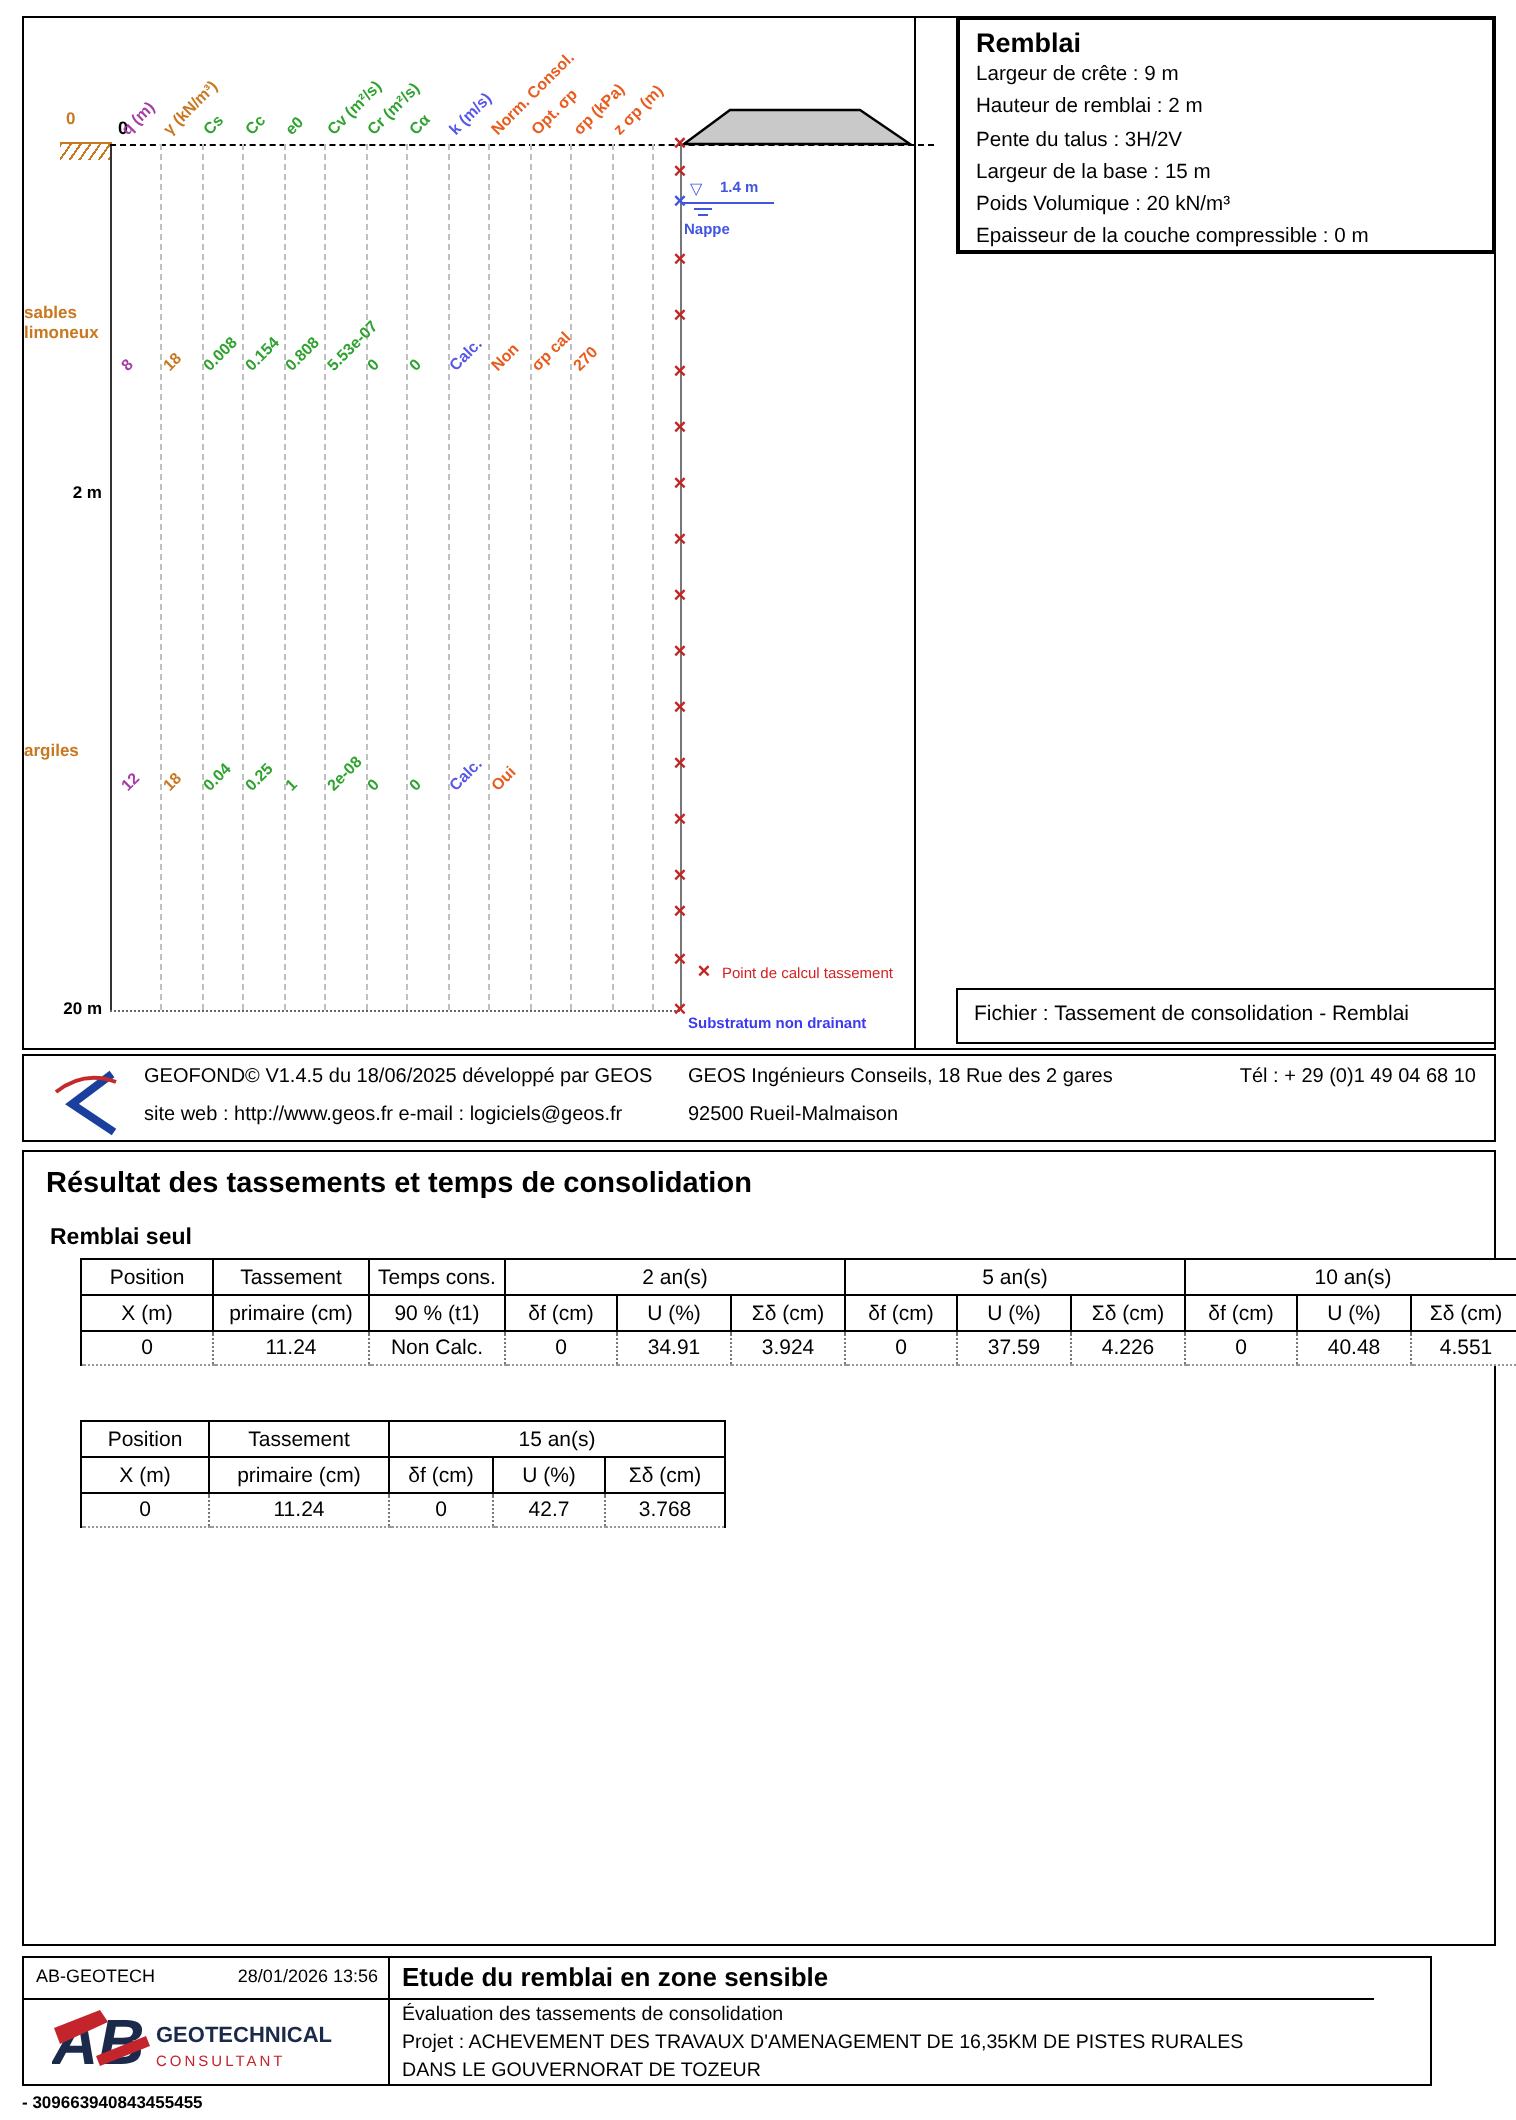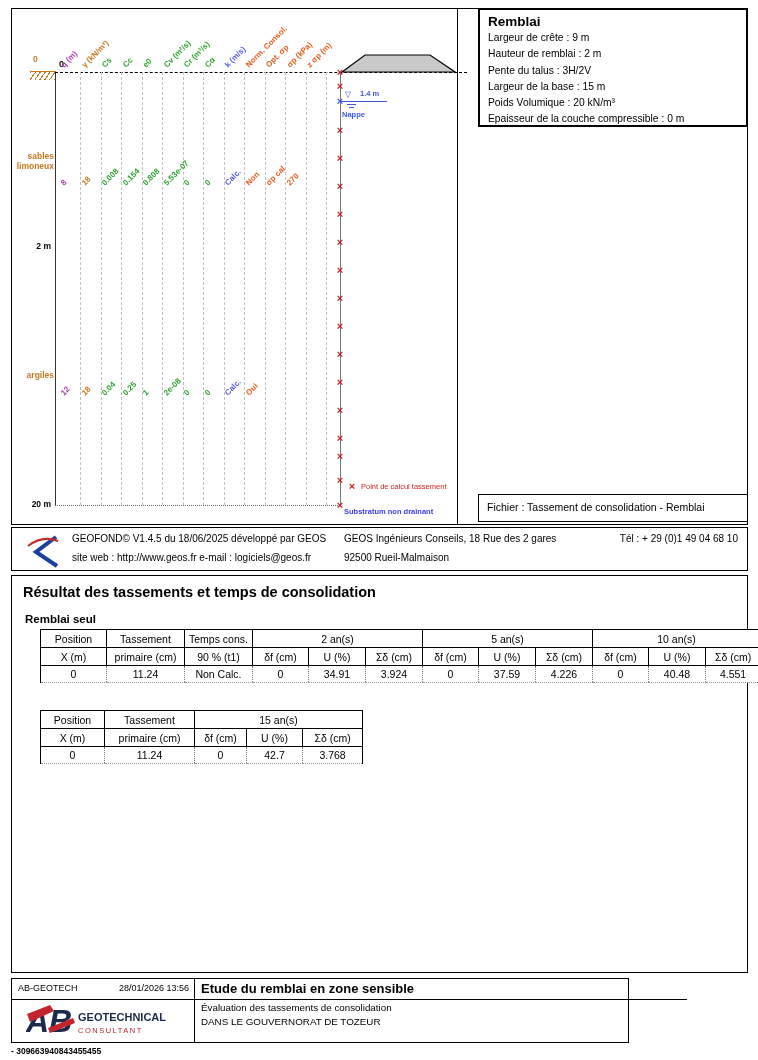--- a/index.html
+++ b/index.html
@@ -12,21 +12,21 @@
   #diagram{left:11px;top:8px;width:447px;height:517px;}
   #diagram-divider{left:457px;top:8px;width:0;height:517px;border-left:1.5px solid #000;}
   #depth-axis{left:44px;top:64px;width:0;height:433px;border-left:1.5px solid #333;}
   #ground-line{left:44px;top:64px;width:412px;height:0;border-top:1.6px dashed #000;}
   #bottom-line{left:44px;top:497px;width:285px;height:0;border-top:1px dotted #666;}
   #xcol-line{left:329px;top:64px;width:0;height:433px;border-left:1px solid #777;}
   .vdash{position:absolute;top:64px;height:433px;width:0;border-left:1px dashed #c0c0c0;}
   .rot{position:absolute;transform-origin:0 100%;transform:rotate(-45deg);font-size:8px;font-weight:bold;white-space:nowrap;line-height:10px;height:10px;}
   .xmark{position:absolute;transform:translate(-50%,-52%);color:#c22525;font-weight:bold;font-size:11px;line-height:10px;}
   .xmark.blue{color:#4156e0;}
-  .layer-name{position:absolute;left:1px;width:42px;text-align:right;color:#c87820;font-weight:bold;font-size:8.5px;line-height:9.5px;}
+  .layer-name{position:absolute;left:1px;width:42px;text-align:left;color:#c87820;font-weight:bold;font-size:8.5px;line-height:9.5px;}
   .depth-lbl{position:absolute;left:10px;width:30px;text-align:right;font-weight:bold;font-size:8.5px;}
   #hatch{left:19px;top:63px;width:26px;height:8px;border-top:1.5px solid #c87820;
          background:repeating-linear-gradient(125deg,#c87820 0 1px,transparent 1px 4px);}
   #zero-orange{left:22px;top:46px;color:#c87820;font-weight:bold;font-size:8.5px;}
   #zero-black{left:48px;top:51px;font-weight:bold;font-size:9px;}
   .blue-small{position:absolute;color:#4156e0;font-weight:bold;font-size:7.5px;white-space:nowrap;}
   .blue-line{position:absolute;height:0;border-top:1px solid #4156e0;}
   #nappe-tri{position:absolute;left:334px;top:83px;color:#4156e0;font-size:8px;line-height:8px;}
   #calc-point-lbl{position:absolute;left:350px;top:474px;color:#d42222;font-weight:normal;font-size:7.5px;white-space:nowrap;}
   #substratum-lbl{left:333px;top:499px;color:#3b3bf0;}
@@ -46,21 +46,21 @@
   #results h1{font-size:14.5px;margin:2px 0 13px 1px;}
   #results h2{font-size:11.5px;margin:0 0 4px 3px;}
   table{border-collapse:collapse;table-layout:fixed;background:#fff;}
   .res-table{border-left:1.5px solid #000;border-right:1.5px solid #000;border-top:1.5px solid #000;margin-left:18px;font-size:10.5px;text-align:center;}
   .res-table th{border:1px solid #000;font-weight:normal;padding:0 2px;height:17px;overflow:hidden;}
   .res-table td{border-left:1px dotted #777;border-bottom:1.5px dotted #999;padding:0 2px;height:16px;}
   .res-table td:first-child{border-left:none;}
   #table2{margin-top:27px;}
 
   
-  #footer{left:11px;top:978px;width:618px;height:65px;}
+  #footer{left:11px;top:978px;width:705px;height:65px;}
   #f-lefttop{left:0;top:0;width:182px;height:20px;border-bottom:1px solid #000;font-size:9px;line-height:19px;}
   #f-company{position:absolute;left:6px;}
   #f-datetime{position:absolute;right:5px;}
   #f-mid{left:182px;top:0;width:492px;height:100%;border-left:1px solid #000;position:absolute;}
   #f-title{height:20px;border-bottom:1px solid #000;font-weight:bold;font-size:13px;line-height:19px;padding-left:6px;white-space:nowrap;}
   #f-desc{font-size:9.8px;line-height:13.8px;padding:1px 0 0 6px;}
   #f-right{left:674px;top:0;width:61px;height:100%;border-left:1px solid #000;position:absolute;text-align:center;}
   #f-figure{font-weight:bold;font-size:13.5px;margin-top:3px;}
   #doc-ref{left:11px;top:1046px;font-size:8.5px;font-weight:bold;}
 </style>
@@ -291,17 +291,18 @@
     <text x="0" y="30" font-size="32" font-weight="bold" font-style="italic" fill="#1b2a4a" font-family="Liberation Sans, sans-serif">AB</text>
     <polygon points="1,12 24,3 28,9 4,20" fill="#c4242c"></polygon>
     <polygon points="22,26 47,16 49,21 24,31" fill="#c4242c"></polygon>
     <text x="52" y="19" font-size="11" font-weight="bold" fill="#1b2a4a" font-family="Liberation Sans, sans-serif">GEOTECHNICAL</text>
     <text x="52" y="31" font-size="7.5" fill="#c4242c" letter-spacing="1.5" font-family="Liberation Sans, sans-serif">CONSULTANT</text>
   </svg>
   <div id="f-mid">
     <div id="f-title">Etude du remblai en zone sensible</div>
     <div id="f-desc">
       <div>Évaluation des tassements de consolidation</div>
+      <div>Projet : ACHEVEMENT DES TRAVAUX D'AMENAGEMENT DE 16,35KM DE PISTES RURALES</div>
       <div>DANS LE GOUVERNORAT DE TOZEUR</div>
     </div>
   </div>
 </div>
 <span class="abs" id="doc-ref">- 309663940843455455</span>
 
 </body></html>

